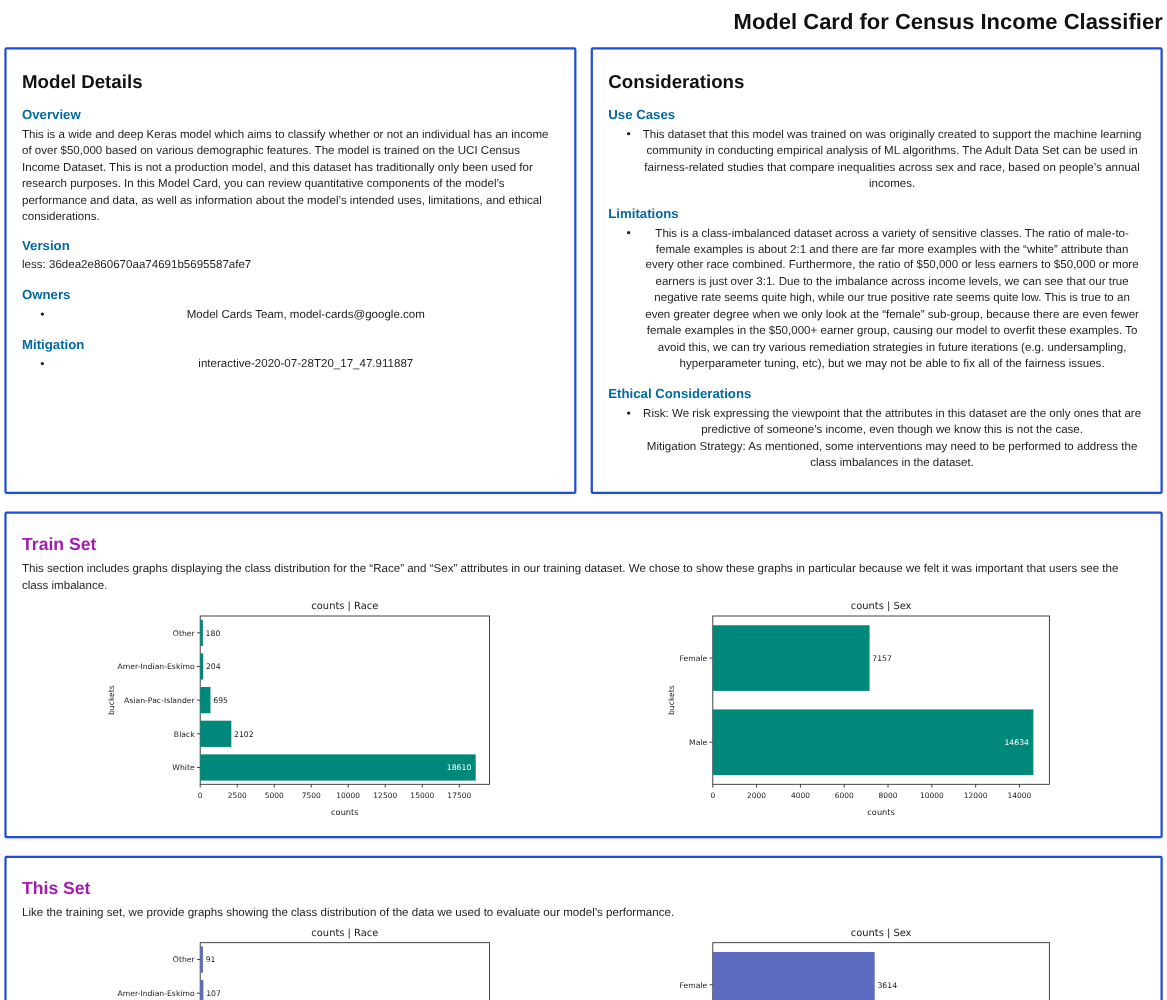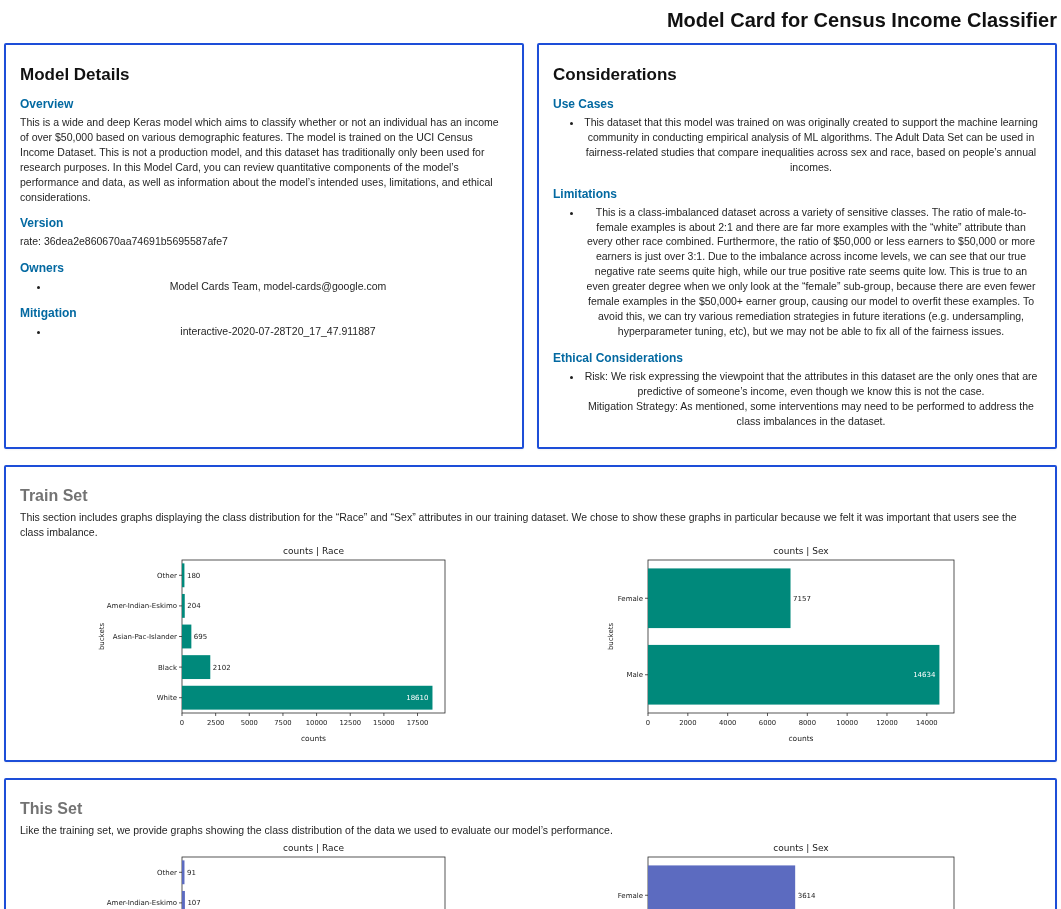--- a/index.html
+++ b/index.html
@@ -32,21 +32,21 @@
   .body-text { font-size: 10.5px; line-height: 1.42; margin: 0; }
   .bullet-list {
     margin: 3px 0 2px 0;
     padding-left: 30px;
     font-size: 10.5px;
     line-height: 1.42;
     text-align: center;
   }
   .bullet-list li { margin: 0 0 3px 0; white-space: pre-line; }
   .section-card { margin-top: 16px; }
-  .section-title { font-size: 16px; font-weight: 700; margin: 6px 0 5px 0; color: #737373; }
+  .section-title { font-size: 16px; font-weight: 700; margin: 6px 0 5px 0; color: #a21caf; }
   .section-desc { font-size: 10.5px; line-height: 1.4; margin: 0 0 4px 0; }
   .charts-row { display: flex; margin-top: 4px; }
   .chart-col { flex: 1 1 0; display: flex; justify-content: center; }
   svg.chart { font-family: "DejaVu Sans", sans-serif; display: block; }
 </style>
 </head>
 <body>
 
 <div class="page">
 
@@ -54,21 +54,21 @@
 
   <div class="top-row">
 
     <section class="card">
       <h2 class="card-title">Model Details</h2>
 
       <h3 class="sub-heading">Overview</h3>
       <p class="body-text">This is a wide and deep Keras model which aims to classify whether or not an individual has an income of over $50,000 based on various demographic features. The model is trained on the UCI Census Income Dataset. This is not a production model, and this dataset has traditionally only been used for research purposes. In this Model Card, you can review quantitative components of the model’s performance and data, as well as information about the model’s intended uses, limitations, and ethical considerations.</p>
 
       <h3 class="sub-heading">Version</h3>
-      <p class="body-text">rate: 36dea2e860670aa74691b5695587afe7</p>
+      <p class="body-text">less: 36dea2e860670aa74691b5695587afe7</p>
 
       <h3 class="sub-heading">Owners</h3>
       <ul class="bullet-list">
         <li>Model Cards Team, model-cards@google.com</li>
       </ul>
 
       <h3 class="sub-heading">Mitigation</h3>
       <ul class="bullet-list">
         <li>interactive-2020-07-28T20_17_47.911887</li>
       </ul>

